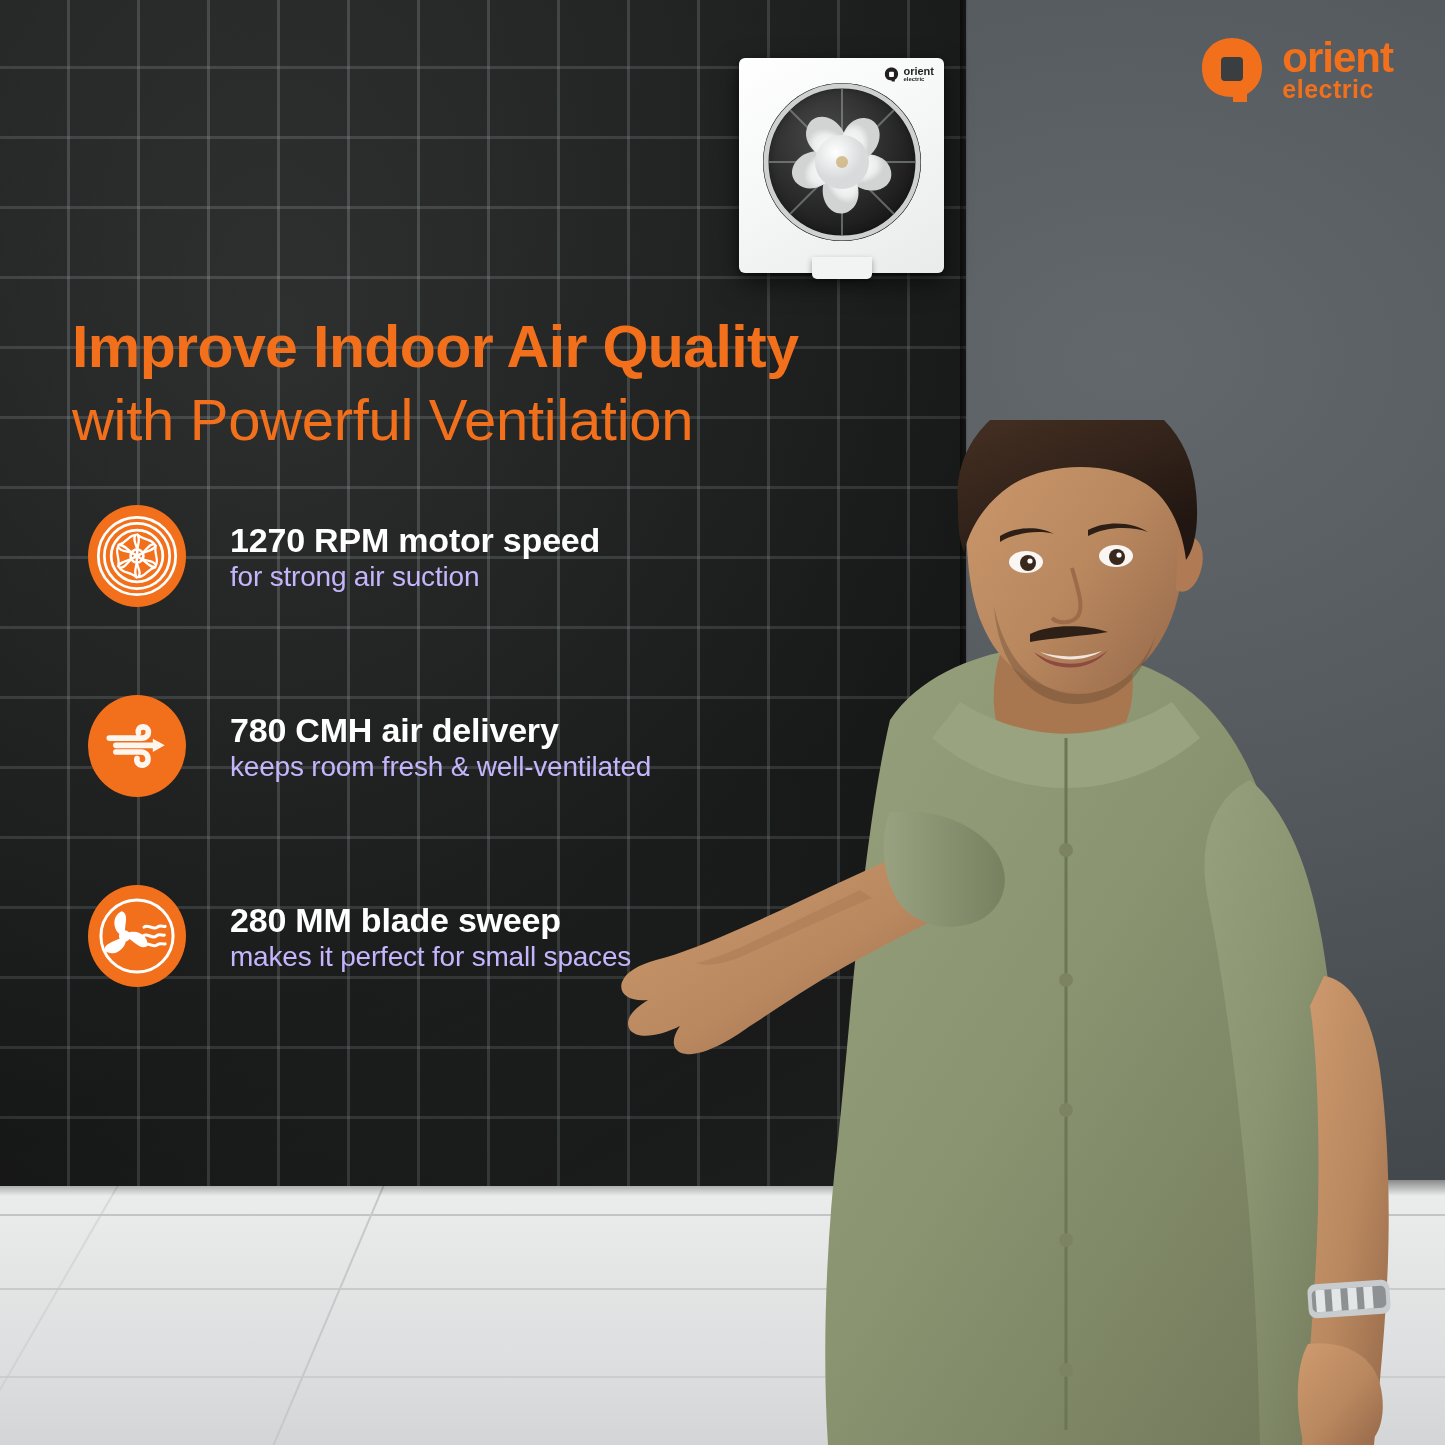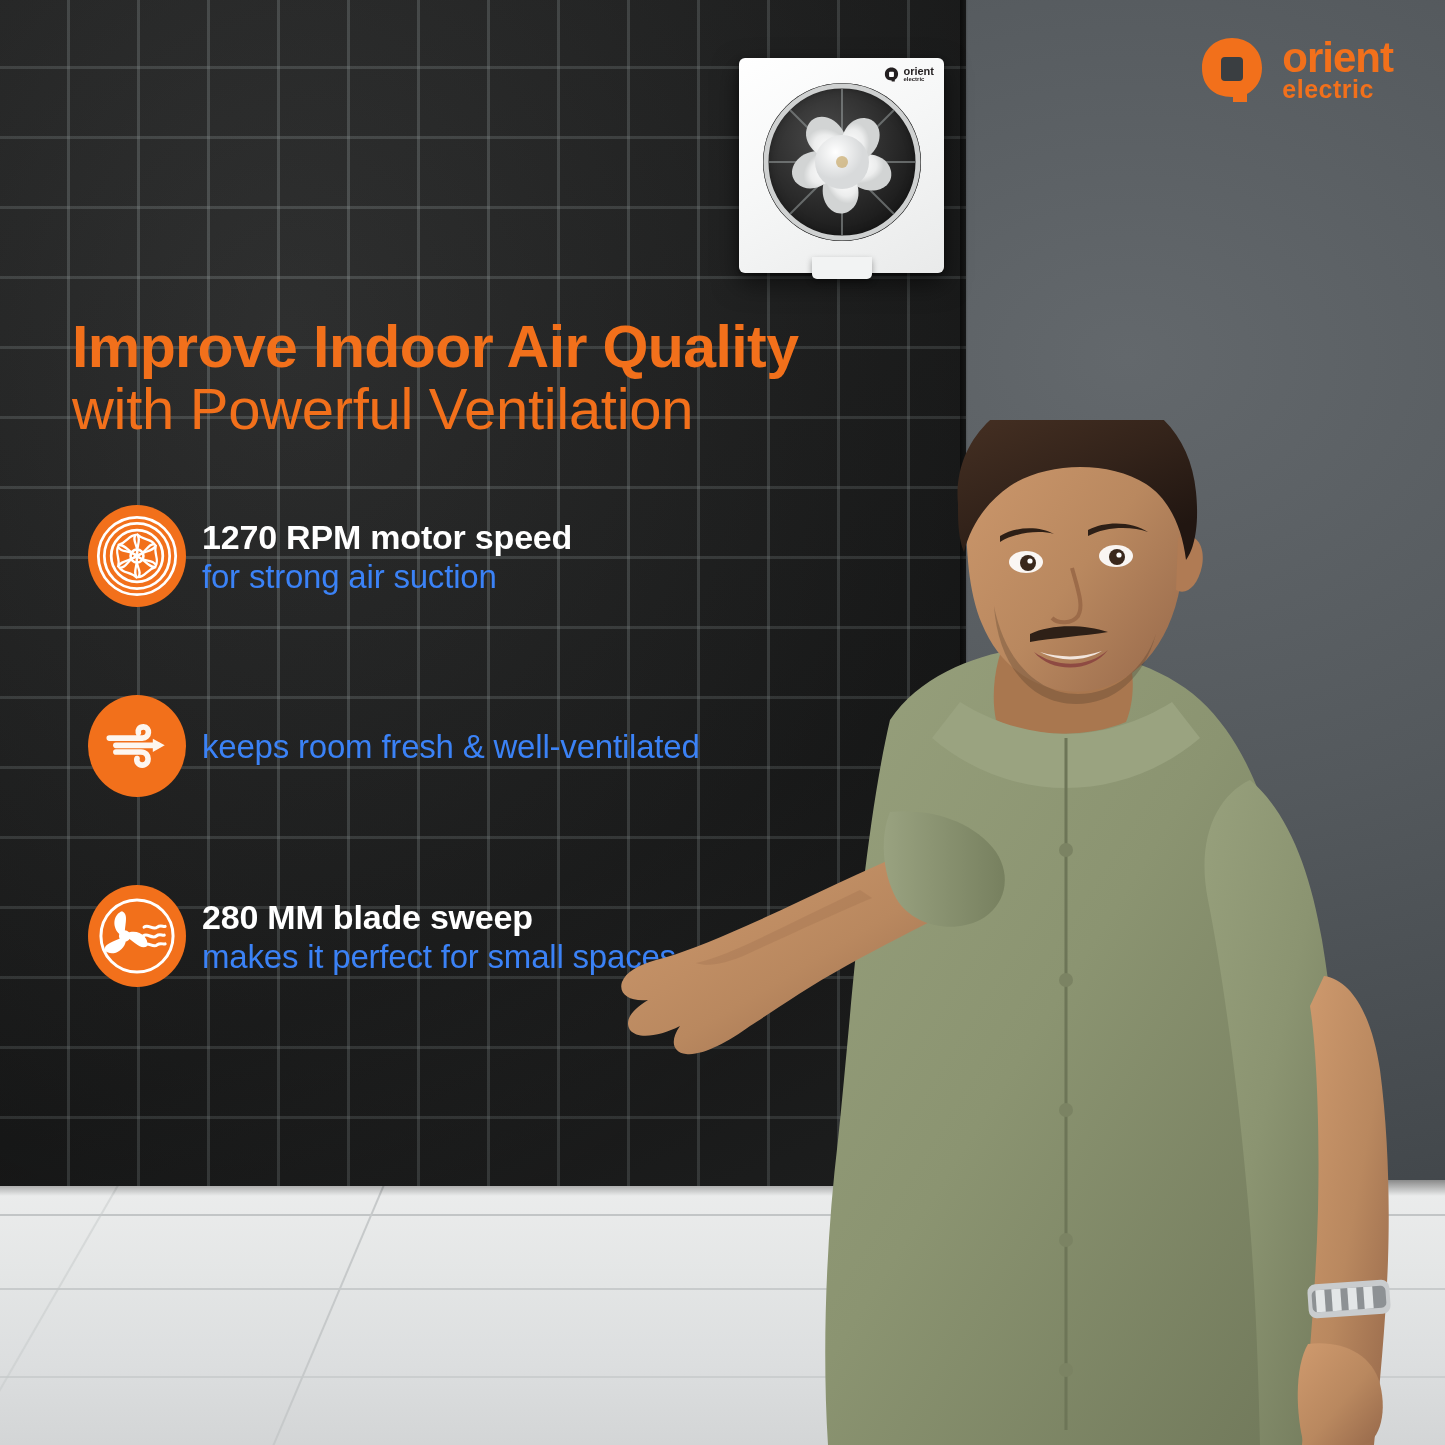--- a/index.html
+++ b/index.html
@@ -84,33 +84,33 @@
   }
   .product-foot{
     position:absolute; left:50%; transform:translateX(-50%); bottom:-6px;
     width:60px; height:22px; background:#f2f3f3; border-radius:0 0 5px 5px;
     box-shadow:0 3px 6px rgba(0,0,0,.35);
   }
 
   
   .headline{ position:absolute; left:72px; top:318px; width:870px; }
   .hl1{ font-size:59px; font-weight:bold; color:#F2701B; letter-spacing:-.6px; line-height:1.0; }
-  .hl2{ font-size:58px; font-weight:normal; color:#F2701B; letter-spacing:-.3px; line-height:1.12; margin-top:0; }
+  .hl2{ font-size:58px; font-weight:normal; color:#F2701B; letter-spacing:-.3px; line-height:1.12; margin-top:11px; }
 
   
   .features{ position:absolute; left:88px; top:505px; width:840px; }
-  .feature{ display:flex; align-items:center; gap:16px; margin-bottom:88px; }
+  .feature{ display:flex; align-items:center; gap:44px; margin-bottom:88px; }
   .feat-icon{
     width:98px; height:102px; min-width:98px; border-radius:50%;
     background:#F2701B; position:relative;
     display:flex; align-items:center; justify-content:center;
   }
   .feat-text{ padding-top:2px; }
   .feat-title{ font-size:34px; font-weight:bold; color:#ffffff; line-height:1.18; letter-spacing:-.2px; }
-  .feat-sub{ font-size:33px; font-weight:normal; color:#3b82f6; line-height:1.2; letter-spacing:-.2px; }
+  .feat-sub{ font-size:28px; font-weight:normal; color:#c4b5fd; line-height:1.2; letter-spacing:-.2px; }
 
   
   .person{ position:absolute; left:560px; top:420px; width:885px; height:1025px; }
   .person svg{ display:block; }
 </style>
 </head>
 <body>
 
 <div id="stage">
 
@@ -251,20 +251,21 @@
         <svg width="66" height="60" viewBox="0 0 100 86">
           <g fill="none" stroke="#fdf6ef" stroke-width="8.5" stroke-linecap="round">
             <path d="M8 31 H58 C70 31 70 14 60 14 C53 14 51 19 52 23"></path>
             <path d="M18 52 H56 C70 52 70 72 58 72 C51 72 49 66 50 62"></path>
           </g>
           <path d="M18 42 H82" fill="none" stroke="#fdf6ef" stroke-width="8.5" stroke-linecap="round"></path>
           <path d="M74 32 L92 42 L74 52 Z" fill="#fdf6ef"></path>
         </svg>
       </div>
       <div class="feat-text">
+        <div class="feat-title">780 CMH air delivery</div>
         <div class="feat-sub">keeps room fresh &amp; well-ventilated</div>
       </div>
     </div>
 
     <div class="feature">
       <div class="feat-icon">
         <svg width="88" height="88" viewBox="0 0 100 100">
           <circle cx="50" cy="50" r="41" fill="none" stroke="#ffffff" stroke-width="3.4"></circle>
           <g fill="#ffffff" transform="translate(-7,0)">
             <g transform="rotate(0 43 50)">

